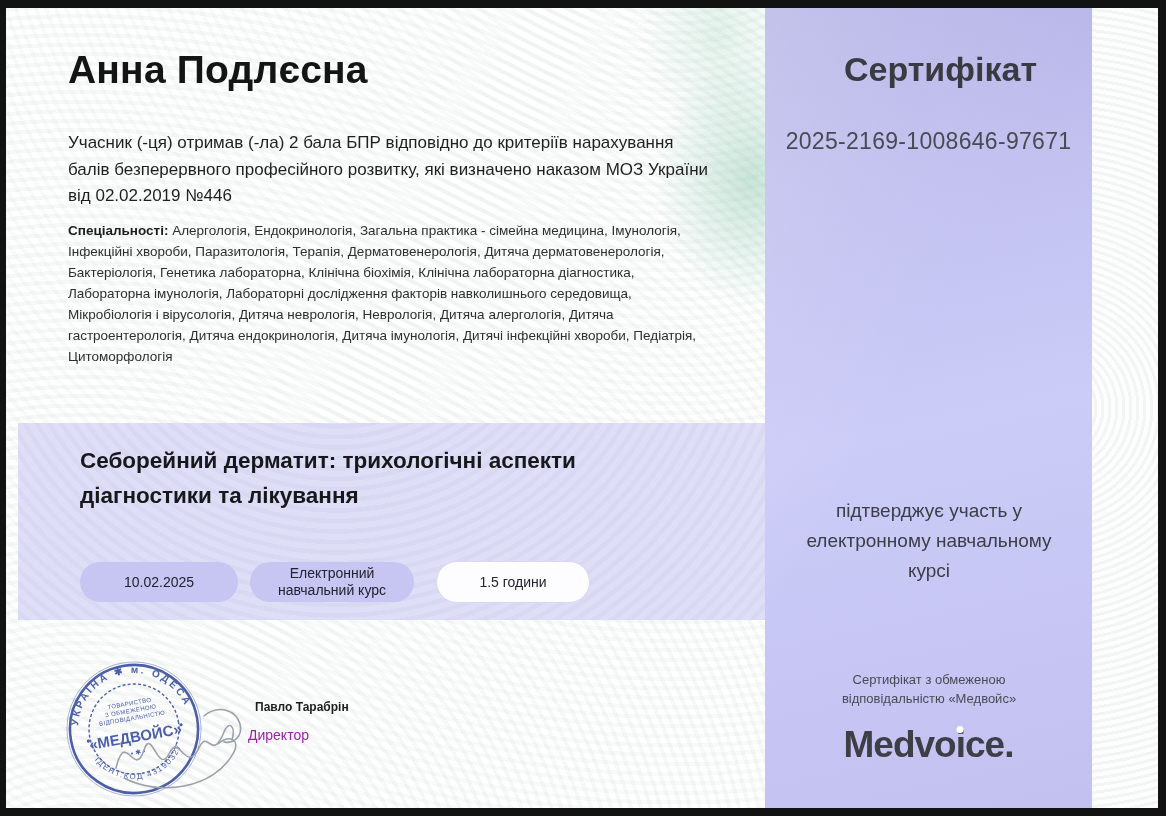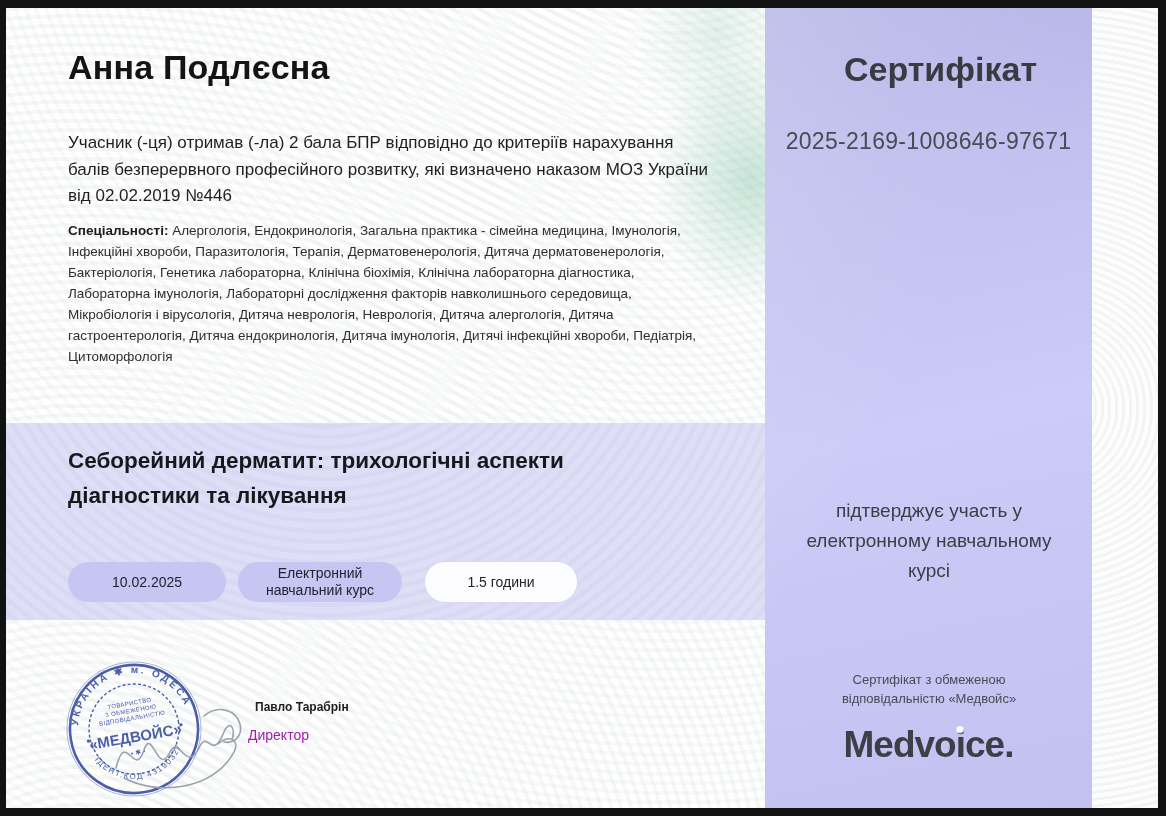--- a/index.html
+++ b/index.html
@@ -14,26 +14,26 @@
     background:
       repeating-radial-gradient(900px circle at 10% 120%, rgba(95,135,118,.055) 0 4px, rgba(0,0,0,0) 4px 9.5px),
       repeating-radial-gradient(760px circle at 88% -28%, rgba(95,135,118,.045) 0 4px, rgba(0,0,0,0) 4px 9.5px);
   }
   .teal-blob { position:absolute; left:520px; top:0; width:239px; height:430px; pointer-events:none;
     background:
       radial-gradient(58% 42% at 94% 40%, rgba(128,194,168,.42), rgba(128,194,168,0) 70%),
       radial-gradient(46% 34% at 80% 6%, rgba(148,204,180,.25), rgba(148,204,180,0) 72%);
   }
 
-  .recipient-name { position:absolute; left:62px; top:40px; font-size:34px; font-weight:bold; color:#141414; letter-spacing:.2px; }
+  .recipient-name { position:absolute; left:62px; top:40px; font-size:39px; font-weight:bold; color:#141414; letter-spacing:.2px; }
   .award-text { position:absolute; left:62px; top:122px; width:648px; font-size:17px; line-height:26.5px; color:#1f1f1f; }
   .specialties { position:absolute; left:62px; top:212px; width:640px; font-size:13.5px; line-height:21px; color:#2e2e2e; }
   .specialties b { color:#1c1c1c; }
 
-  .course-banner { position:absolute; left:0; top:415px; width:759px; height:197px; background:#dedef7; }
+  .course-banner { position:absolute; left:12px; top:415px; width:759px; height:197px; background:#dedef7; }
   .banner-pattern { position:absolute; inset:0; pointer-events:none;
     background: repeating-radial-gradient(680px circle at 42% -90%, rgba(110,110,170,.05) 0 4.5px, rgba(0,0,0,0) 4.5px 10.5px); }
   .course-title { position:absolute; left:62px; top:20px; width:630px; font-size:22.5px; font-weight:bold; line-height:35px; color:#18181c; }
   .badge-row { position:absolute; left:62px; top:138px; width:650px; display:flex; align-items:center; }
   .badge { display:flex; align-items:center; justify-content:center; text-align:center;
            border-radius:22px; font-size:14px; color:#222230; }
   .badge-filled { background:#c7c5f2; }
   .badge-date { width:158px; height:40px; }
   .badge-type { width:164px; height:40px; margin-left:12px; line-height:17px; }
   .badge-type .inner { width:132px; }

